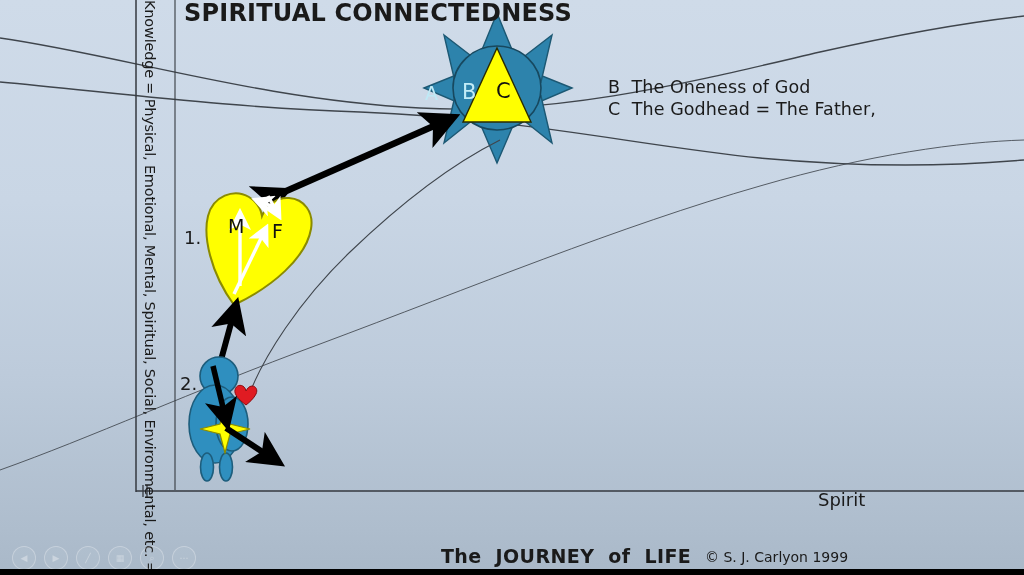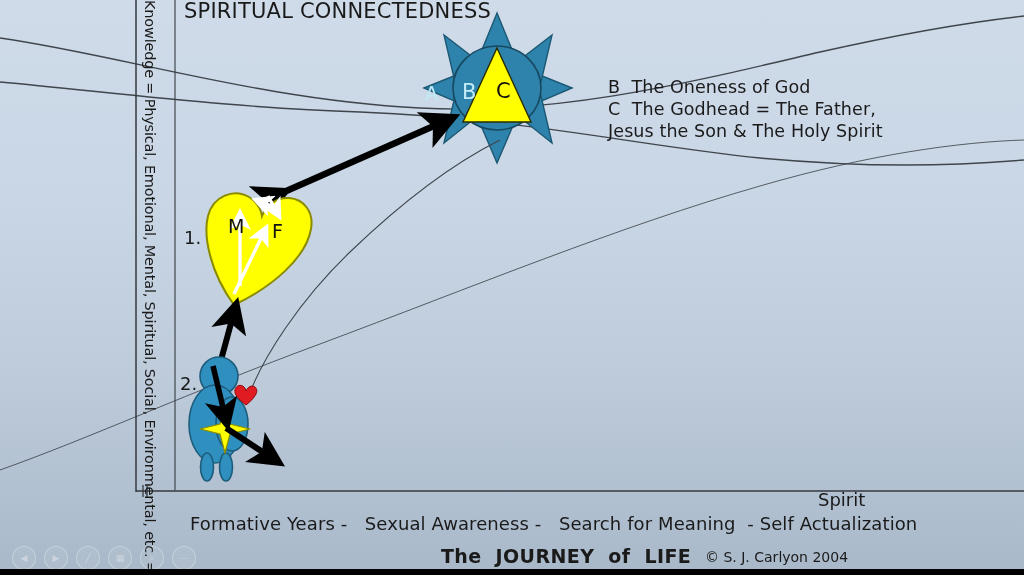--- a/index.html
+++ b/index.html
@@ -18,23 +18,24 @@
   #svg-layer {
     position: absolute;
     left: 0; top: 0;
     width: 1024px;
     height: 575px;
   }
   .txt { position: absolute; color: #1a1a1a; white-space: pre; }
 
   #title-text {
     left: 184px; top: -1px;
-    font-size: 21px;
+    font-size: 24px;
     letter-spacing: 0.2px;
     font-family: "DejaVu Sans", sans-serif;
+    font-weight: bold;
   }
   #yaxis-label {
     left: 138px; top: 0px;
     width: 500px;
     font-size: 14.5px;
     transform: rotate(90deg);
     transform-origin: 10px 10px;
     letter-spacing: -0.2px;
   }
   .legend-line {
@@ -185,36 +186,34 @@
       <line x1="226" y1="428" x2="278" y2="462" stroke="#000" stroke-width="6" marker-end="url(#arrowblk)"></line>
     </g>
   </svg>
 
   <div class="txt" id="title-text">SPIRITUAL CONNECTEDNESS</div>
 
   <div class="txt" id="yaxis-label">Knowledge = Physical, Emotional, Mental, Spiritual, Social, Environmental, etc. =</div>
 
   <div class="txt legend-line" id="legend-b">B  The Oneness of God</div>
   <div class="txt legend-line" id="legend-c1">C  The Godhead = The Father,</div>
-  <div class="txt legend-line" id="legend-c2">Jesus the Son &amp; The Holy Spirit</div>
 
   <div class="txt" id="num-one">1.</div>
   <div class="txt" id="num-two">2.</div>
 
   <div class="txt" id="label-m">M</div>
   <div class="txt" id="label-f">F</div>
 
   <div class="txt" id="label-a">A</div>
   <div class="txt" id="label-b">B</div>
   <div class="txt" id="label-c">C</div>
 
   <div class="txt" id="death-text">Spirit</div>
-  <div class="txt" id="stages-text">Formative Years -   Sexual Awareness -   Search for Meaning  - Self Actualization</div>
   <div class="txt" id="journey-text">The  JOURNEY  of  LIFE</div>
-  <div class="txt" id="copyright-text">© S. J. Carlyon 2004</div>
+  <div class="txt" id="copyright-text">© S. J. Carlyon 1999</div>
 
   <div id="toolbar">
     <div class="tb-btn">◀</div>
     <div class="tb-btn">▶</div>
     <div class="tb-btn">╱</div>
     <div class="tb-btn">▦</div>
     <div class="tb-btn">⌕</div>
     <div class="tb-btn">⋯</div>
   </div>
 

